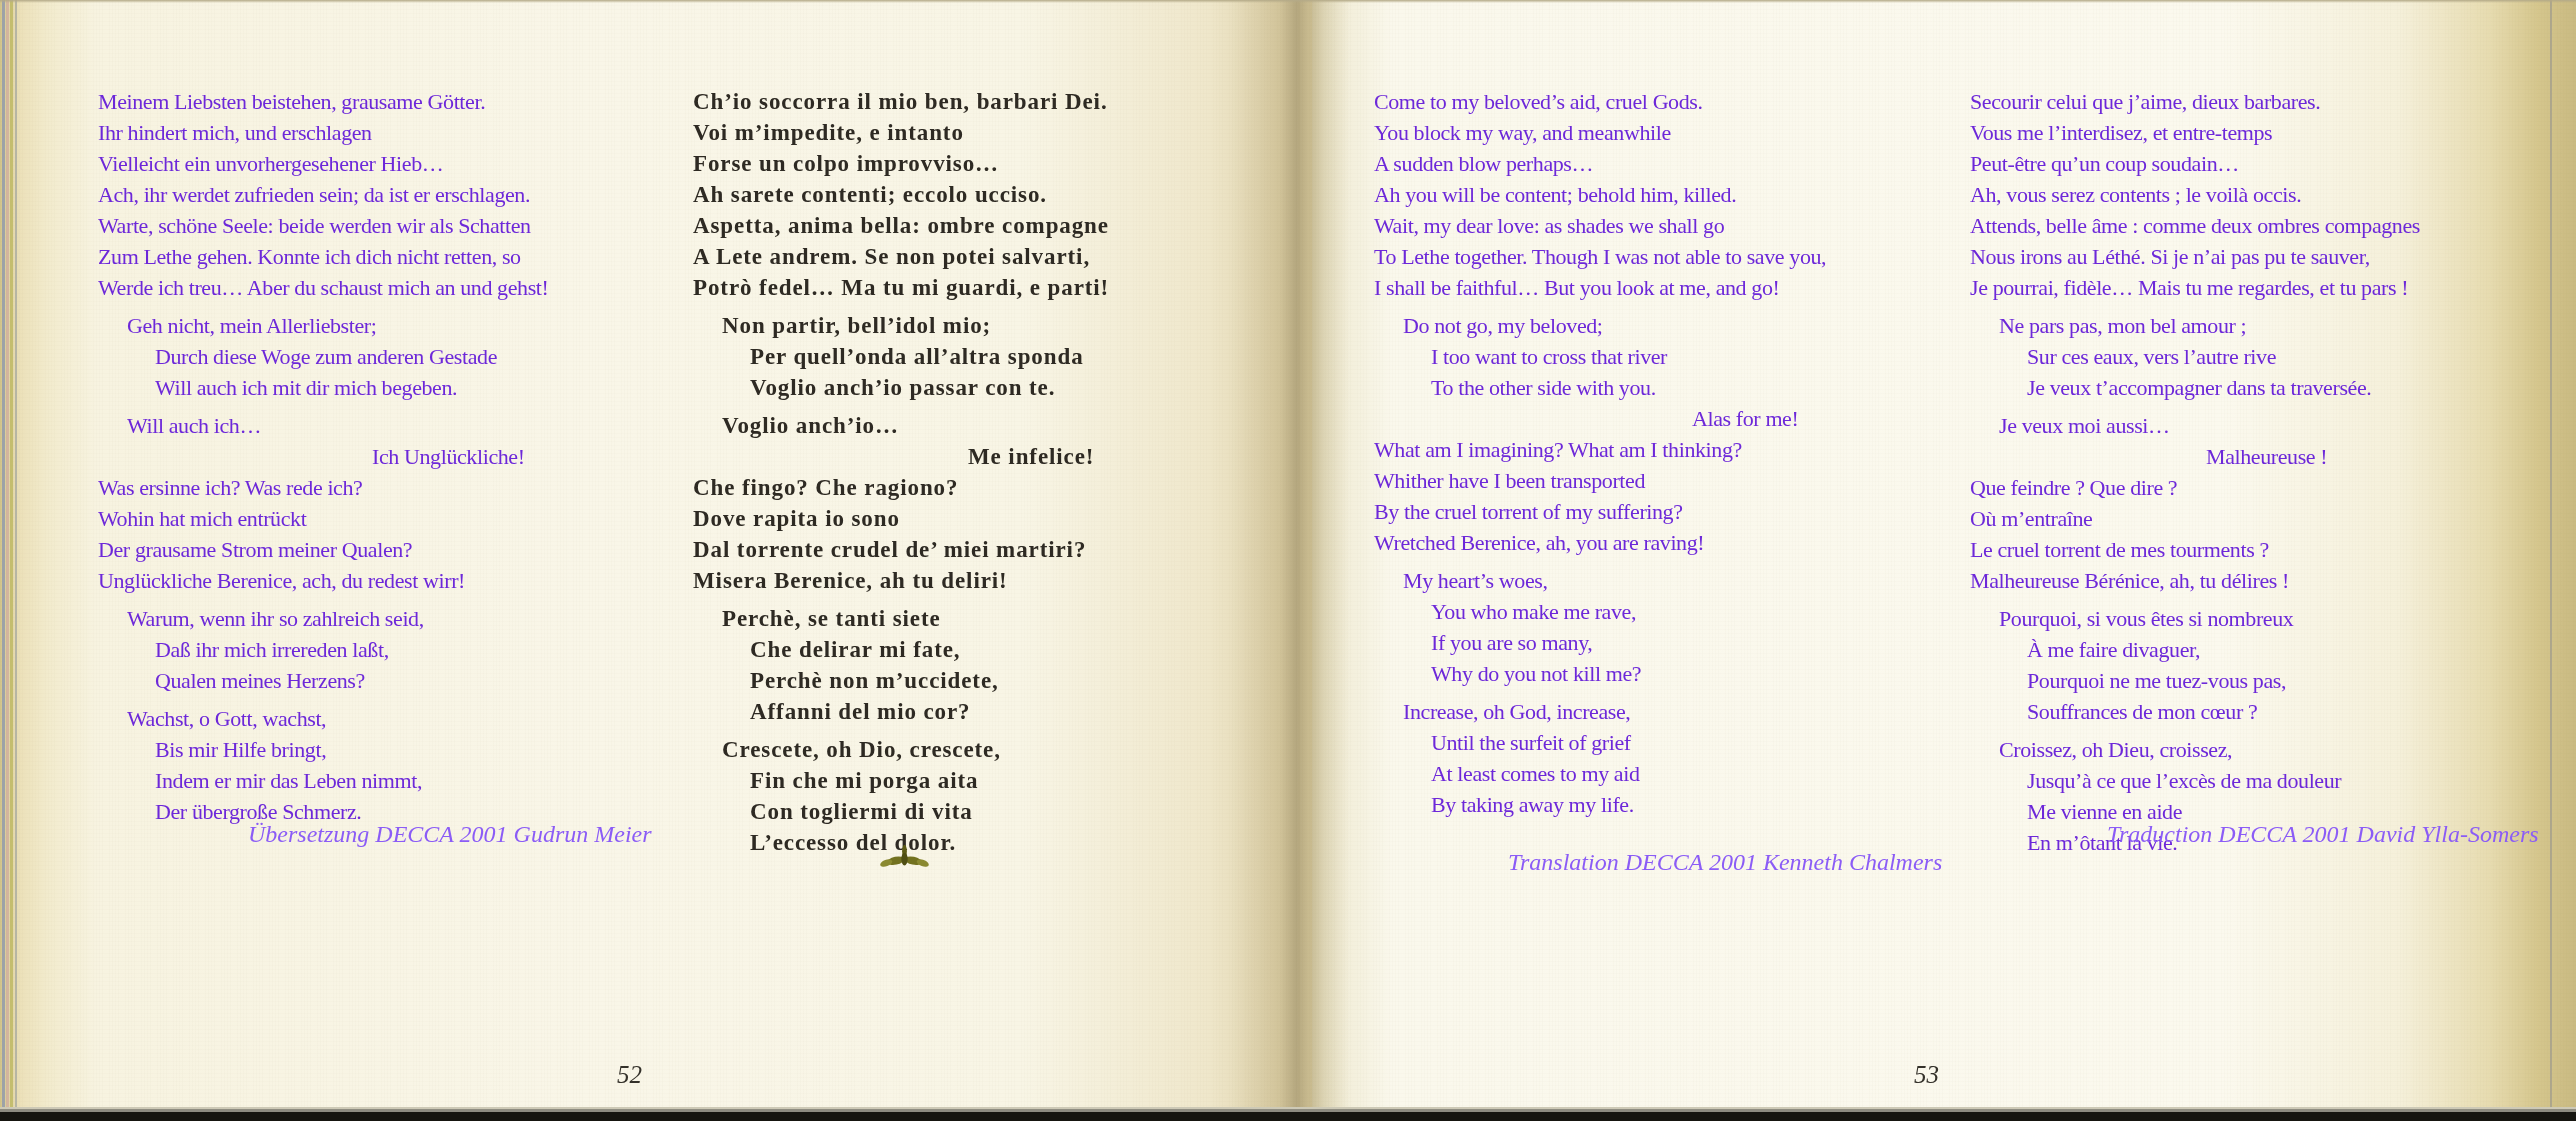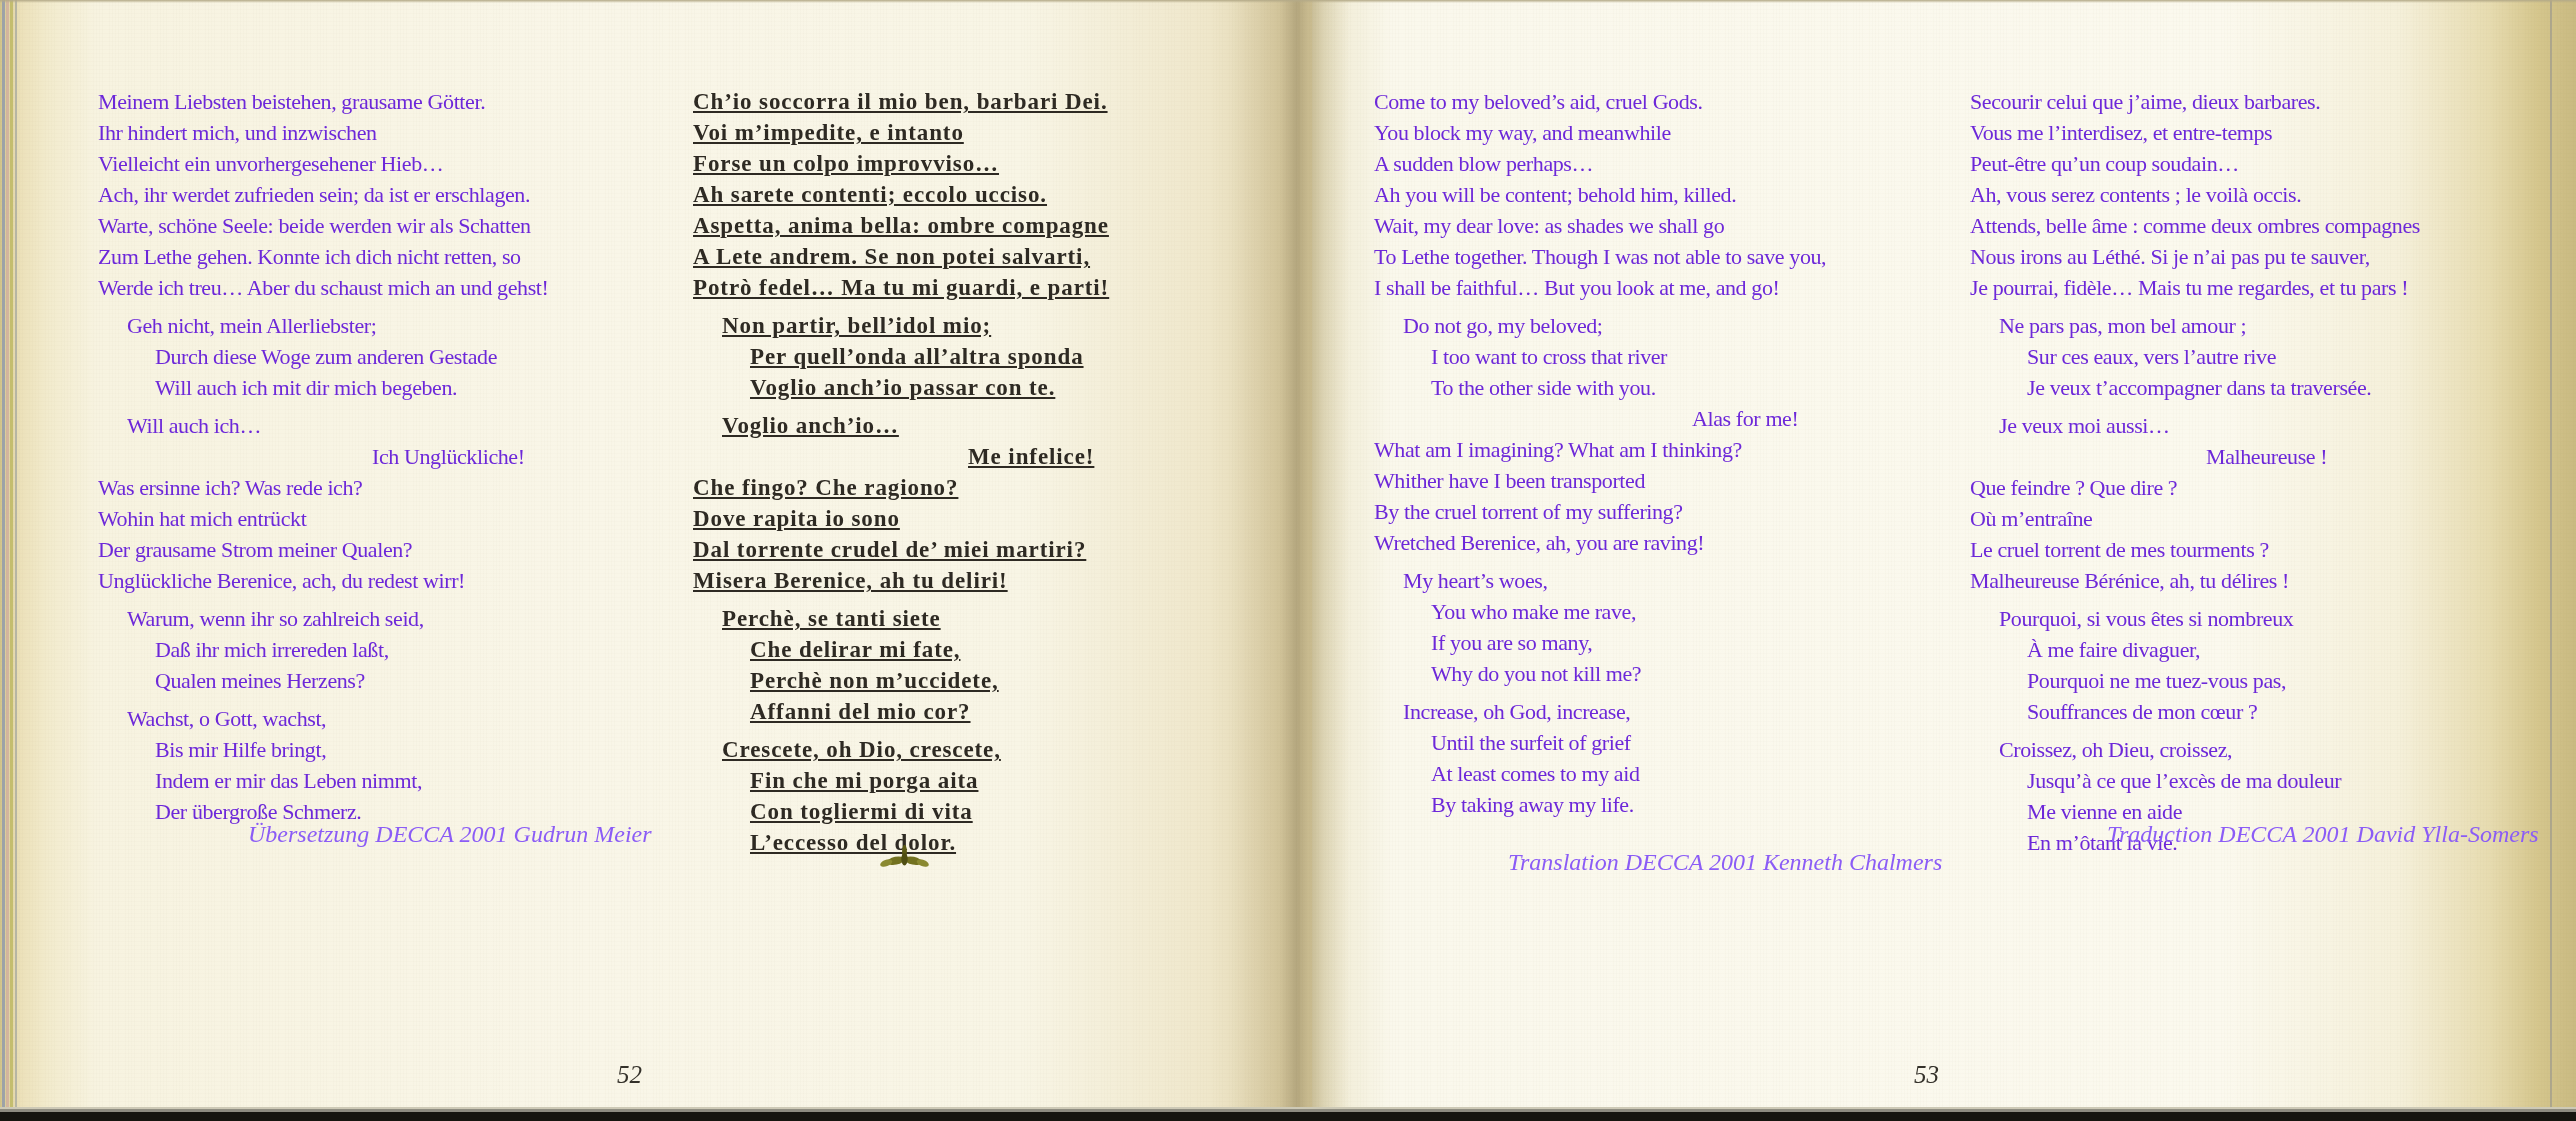--- a/index.html
+++ b/index.html
@@ -43,21 +43,21 @@
   .bottom-black{position:absolute;left:0;bottom:0;width:2576px;height:9.6px;background:#16150f;}
 
   
   .col{position:absolute;top:86px;white-space:nowrap;color:#6d28d9;
     font-size:22px;line-height:31px;letter-spacing:-0.4px;}
   .col .line{height:31px;}
   .ind1{padding-left:29px;margin-top:7px;}
   .ind2{padding-left:57px;}
   .ind3{padding-left:var(--big,271px);}
   .col-german{left:98px;--big:274px;}
-  .col-italian{left:693px;--big:275px;font-weight:bold;font-size:23px;letter-spacing:0.9px;color:#2e2a23;text-decoration:underline;}
+  .col-italian{left:693px;--big:275px;font-weight:bold;font-size:23px;letter-spacing:0.9px;color:#2e2a23;}
   .col-english{left:1374px;--big:318px;}
   .col-french{left:1970px;--big:236px;}
 
   .credit{position:absolute;top:821px;font-style:italic;font-size:24px;
     letter-spacing:0;color:#8b5cf6;white-space:nowrap;}
   .credit-german{left:248px;}
   .credit-english{left:1508px;margin-top:28px;}
   .credit-french{left:2107px;}
 
   .pageno{position:absolute;top:1061px;width:64px;
@@ -80,21 +80,21 @@
   <div class="stripe s1"></div>
   <div class="stripe s2"></div>
   <div class="stripe s3"></div>
   <div class="stripe s4"></div>
   <div class="edge-right-line"></div>
   <div class="top-edge"></div>
 
   <div class="col col-german">
 
   <div class="line">Meinem Liebsten beistehen, grausame Götter.</div>
-      <div class="line">Ihr hindert mich, und inzwischen</div>
+      <div class="line">Ihr hindert mich, und erschlagen</div>
       <div class="line">Vielleicht ein unvorhergesehener Hieb…</div>
       <div class="line">Ach, ihr werdet zufrieden sein; da ist er erschlagen.</div>
       <div class="line">Warte, schöne Seele: beide werden wir als Schatten</div>
       <div class="line">Zum Lethe gehen. Konnte ich dich nicht retten, so</div>
       <div class="line">Werde ich treu… Aber du schaust mich an und gehst!</div>
       <div class="line ind1">Geh nicht, mein Allerliebster;</div>
       <div class="line ind2">Durch diese Woge zum anderen Gestade</div>
       <div class="line ind2">Will auch ich mit dir mich begeben.</div>
       <div class="line ind1">Will auch ich…</div>
       <div class="line ind3">Ich Unglückliche!</div>

